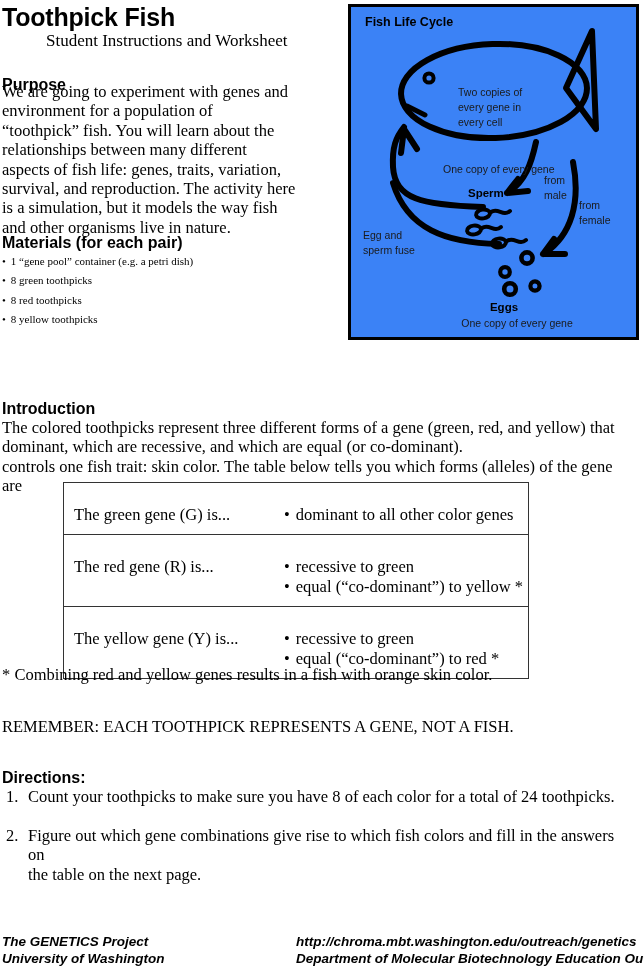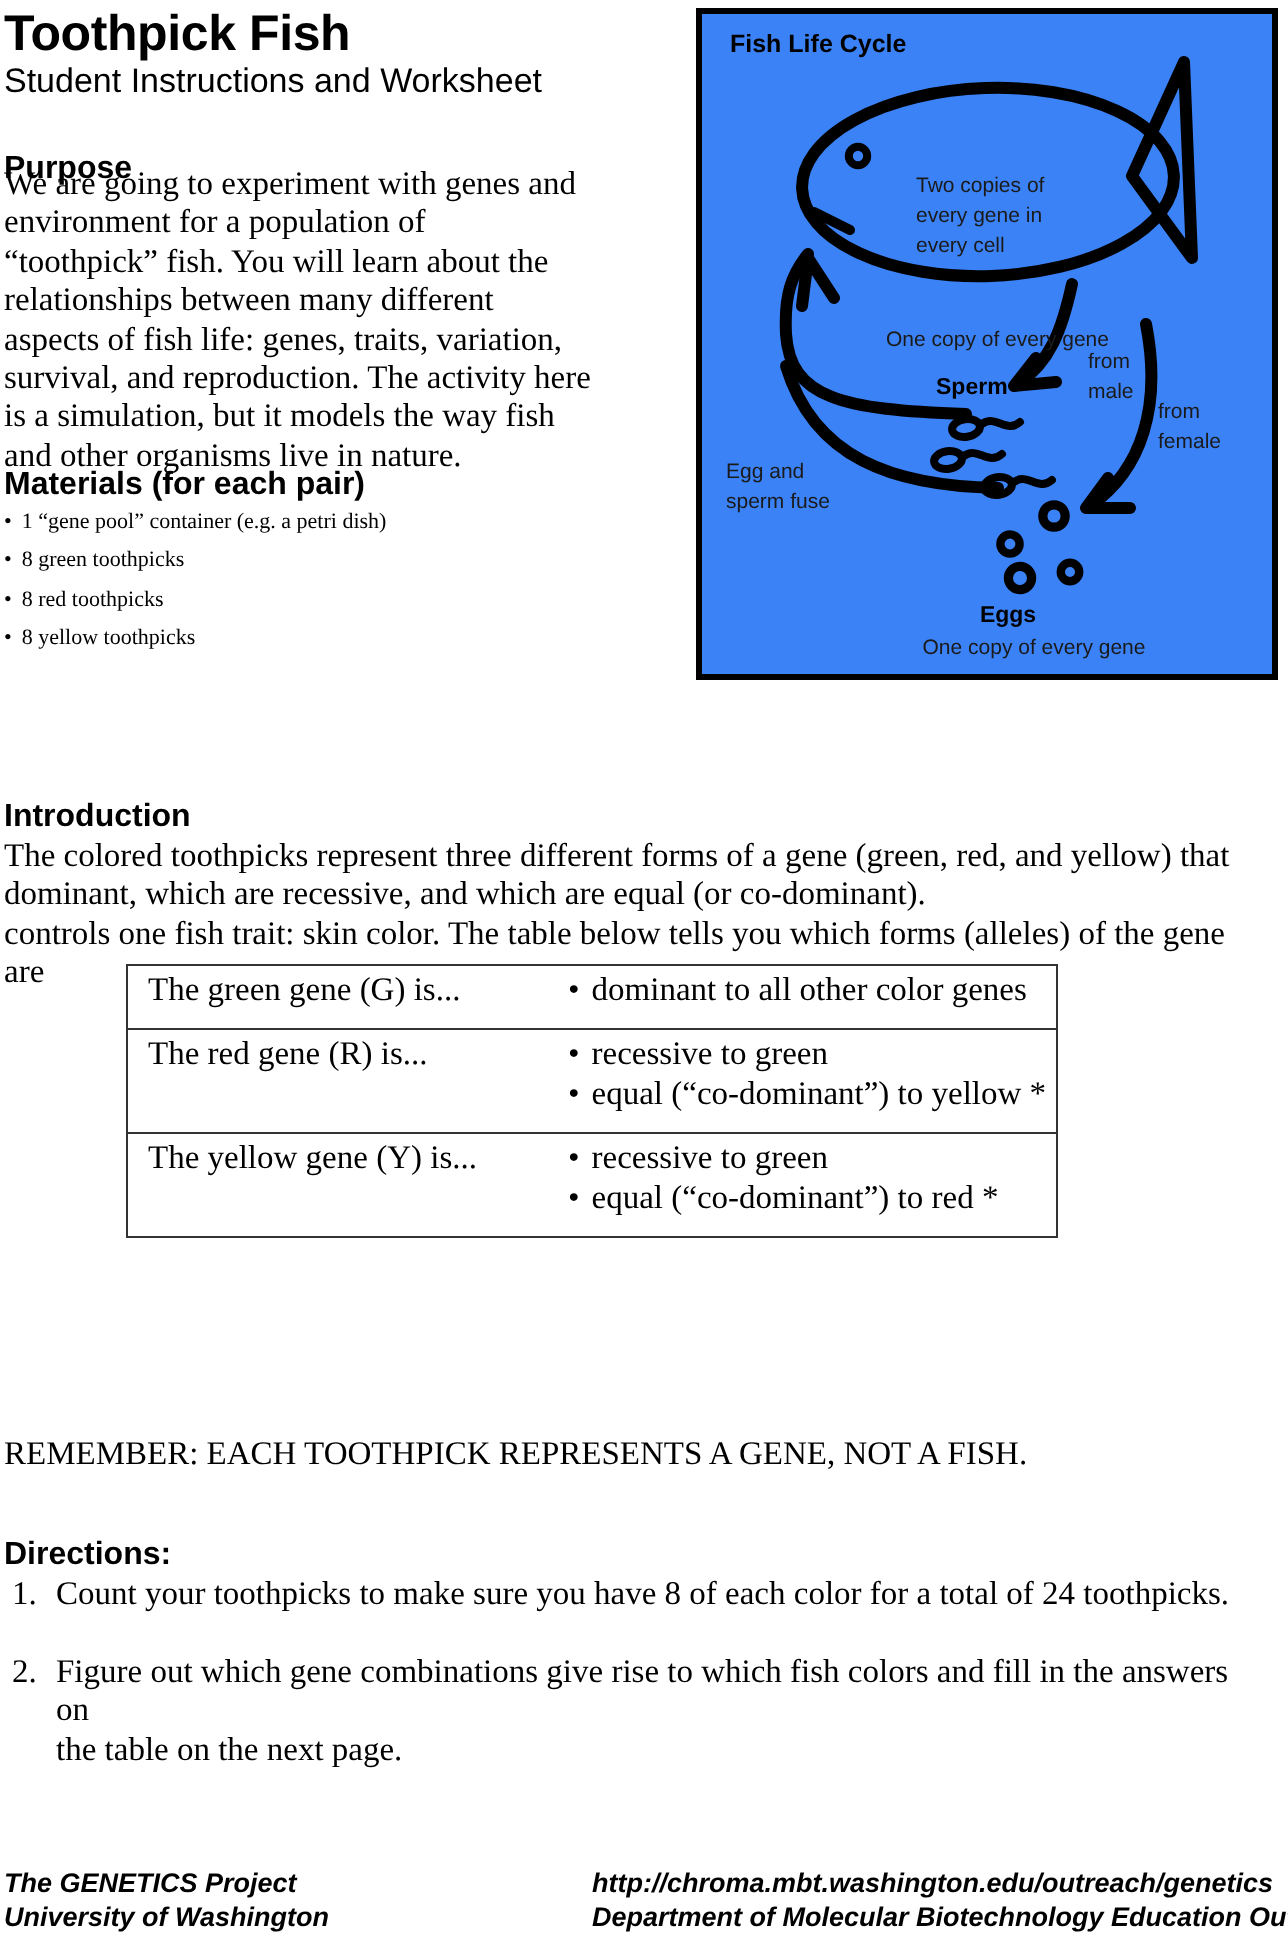--- a/index.html
+++ b/index.html
@@ -25,23 +25,24 @@
   .h-title {
     position: absolute;
     font-family: "Liberation Sans", sans-serif;
     font-weight: bold;
     font-size: 25px;
     line-height: 27px;
     letter-spacing: -0.2px;
   }
   .h-sub {
     position: absolute;
-    font-family: Liberation Sans, sans-serif;
+    font-family: Liberation Serif, serif;
     font-size: 17px;
     line-height: 19px;
+    margin-left: 44px;
   }
   .h-sect {
     position: absolute;
     font-family: "Liberation Sans", sans-serif;
     font-weight: bold;
     font-size: 16px;
     line-height: 18px;
   }
   .body-text {
     position: absolute;
@@ -111,21 +112,21 @@
     border: 1.5px solid #333333;
     border-collapse: collapse;
     box-sizing: border-box;
   }
   .gene-table td {
     border-top: 1.5px solid #333333;
     border-bottom: 1.5px solid #333333;
     font-family: "Liberation Serif", serif;
     font-size: 16.5px;
     line-height: 20px;
-    padding: 2px 4px 9px 10px;
+    padding: 22px 4px 9px 10px;
     vertical-align: top;
   }
   .gene-table tr:first-child td { border-top: none; }
   .gene-table tr:last-child td { border-bottom: none; margin-top: 48px; }
   .gt-col-gene { width: 196px; white-space: nowrap; }
   .gt-col-desc { padding-left: 0; }
   .gt-desc-line { white-space: nowrap; }
   .gt-desc-line::before {
     content: "\2022";
     margin-right: 6px;
@@ -261,20 +262,21 @@
       <tr>
         <td class="gt-col-gene">The yellow gene (Y) is...</td>
         <td class="gt-col-desc">
           <div class="gt-desc-line">recessive to green</div>
           <div class="gt-desc-line">equal (“co-dominant”) to red *</div>
         </td>
       </tr>
     </tbody>
   </table>
 
+  <div class="body-text" style="left:2px; top:665px;">* Combining red and yellow genes results in a fish with orange skin color.</div>
 
   <div class="body-text" style="left:2px; top:717px;">REMEMBER: EACH TOOTHPICK REPRESENTS A GENE, NOT A FISH.</div>
 
   <div class="h-sect" style="left:2px; top:769px;">Directions:</div>
 
   <div class="body-text" style="left:6px; top:787px;">
     <span style="position:absolute; left:0; top:0;">1.</span>
     <span style="display:inline-block; margin-left:22px;">Count your toothpicks to make sure you have 8 of each color for a total of 24 toothpicks.</span>
   </div>
 

